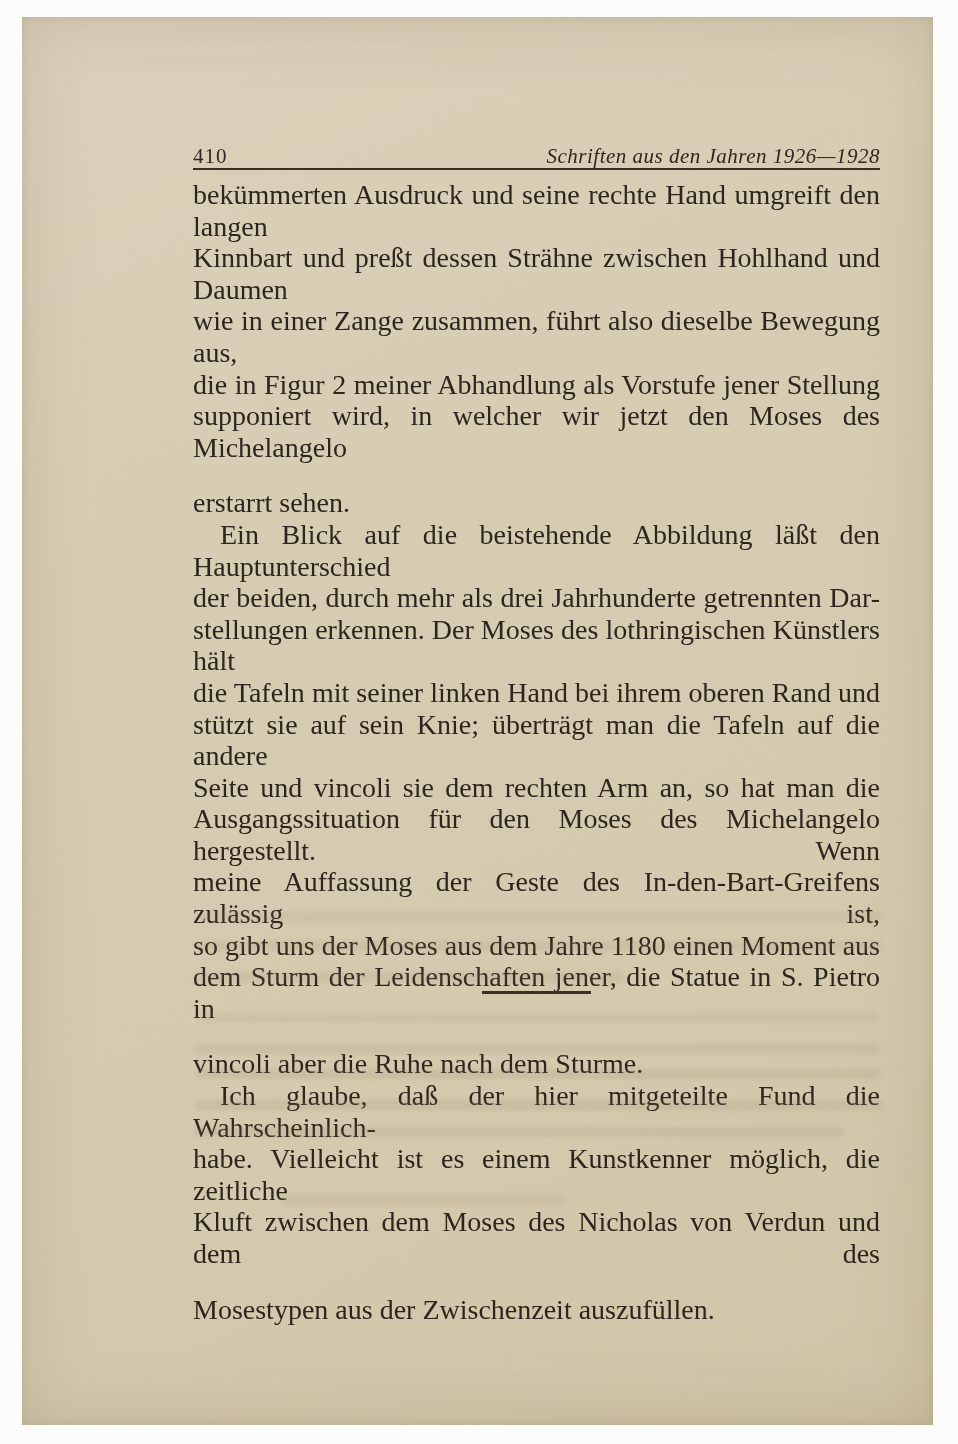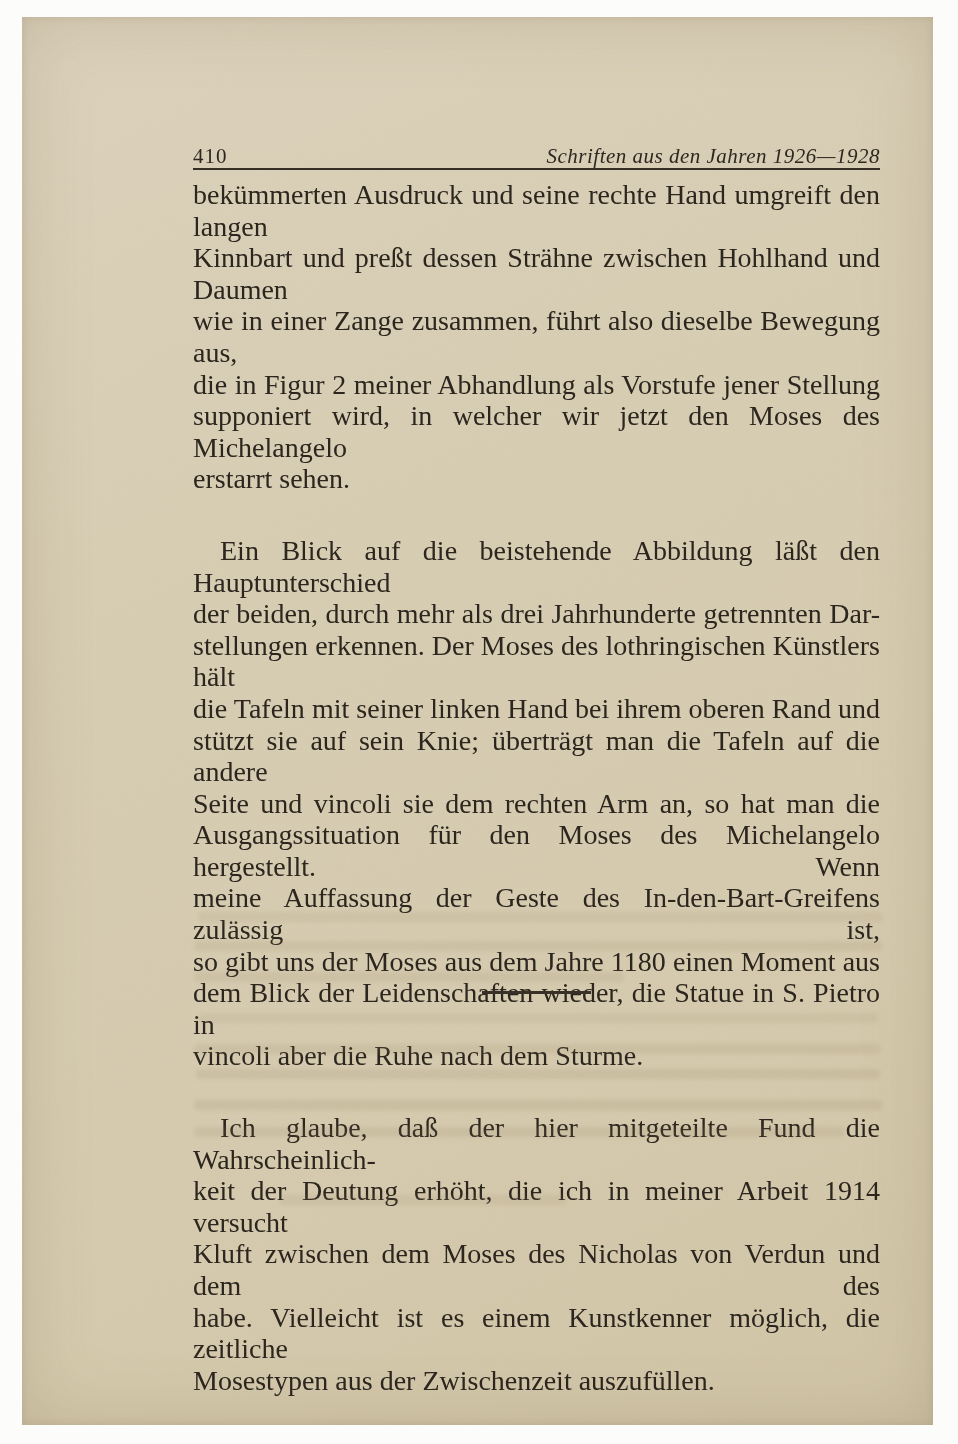--- a/index.html
+++ b/index.html
@@ -68,24 +68,24 @@
     line-height: 31.6px;
   }
   .line {
     text-align: justify;
     text-align-last: justify;
     white-space: normal;
   }
   .line.endline {
     text-align: left;
     text-align-last: left;
+    margin-top: 24px;
   }
   .line.indent {
     text-indent: 27px;
-    margin-top: 40px;
   }
   .separator-rule {
     position: absolute;
     left: 460px;
     top: 974px;
     width: 109px;
     height: 0;
     border-top: 3px solid #393127;
   }
   .ghost-line {
@@ -134,26 +134,25 @@
       <div class="line endline">erstarrt sehen.</div>
       <div class="line indent">Ein Blick auf die beistehende Abbildung läßt den Hauptunterschied</div>
       <div class="line">der beiden, durch mehr als drei Jahrhunderte getrennten Dar-</div>
       <div class="line">stellungen erkennen. Der Moses des lothringischen Künstlers hält</div>
       <div class="line">die Tafeln mit seiner linken Hand bei ihrem oberen Rand und</div>
       <div class="line">stützt sie auf sein Knie; überträgt man die Tafeln auf die andere</div>
       <div class="line">Seite und vincoli sie dem rechten Arm an, so hat man die</div>
       <div class="line">Ausgangssituation für den Moses des Michelangelo hergestellt. Wenn</div>
       <div class="line">meine Auffassung der Geste des In-den-Bart-Greifens zulässig ist,</div>
       <div class="line">so gibt uns der Moses aus dem Jahre 1180 einen Moment aus</div>
-      <div class="line">dem Blick der Leidenschaften wieder, die Statue in S. Pietro in</div>
+      <div class="line">dem Sturm der Leidenschaften jener, die Statue in S. Pietro in</div>
       <div class="line endline">vincoli aber die Ruhe nach dem Sturme.</div>
       <div class="line indent">Ich glaube, daß der hier mitgeteilte Fund die Wahrscheinlich-</div>
-      <div class="line">keit der Deutung erhöht, die ich in meiner Arbeit 1914 versucht</div>
+      <div class="line">habe. Vielleicht ist es einem Kunstkenner möglich, die zeitliche</div>
       <div class="line">Kluft zwischen dem Moses des Nicholas von Verdun und dem des</div>
-      <div class="line">habe. Vielleicht ist es einem Kunstkenner möglich, die zeitliche</div>
       <div class="line endline">Mosestypen aus der Zwischenzeit auszufüllen.</div>
     </div>
 
     <div class="separator-rule"></div>
 
     <div class="ghost-line g1"></div>
     <div class="ghost-line g2"></div>
     <div class="ghost-line g3"></div>
     <div class="ghost-line g4"></div>
     <div class="ghost-line g5"></div>

